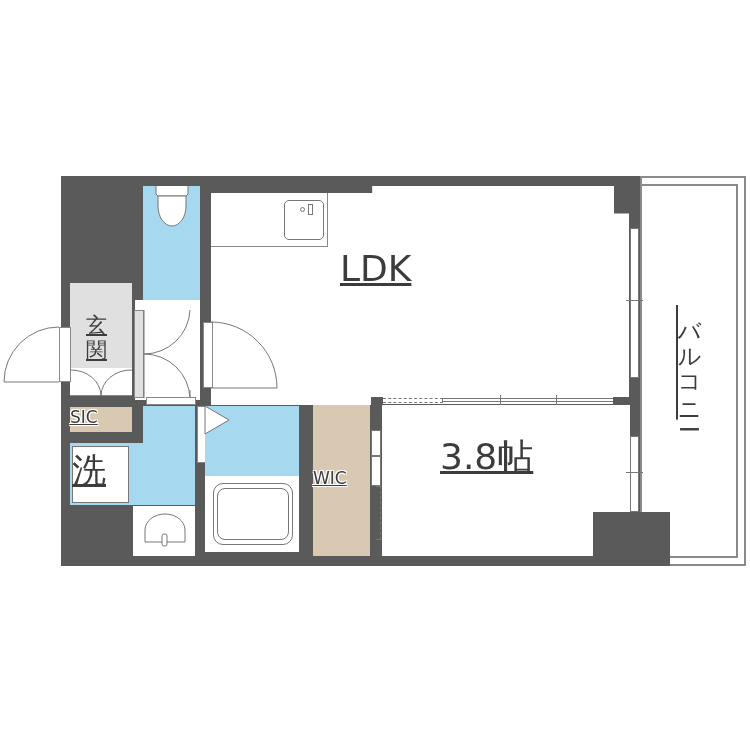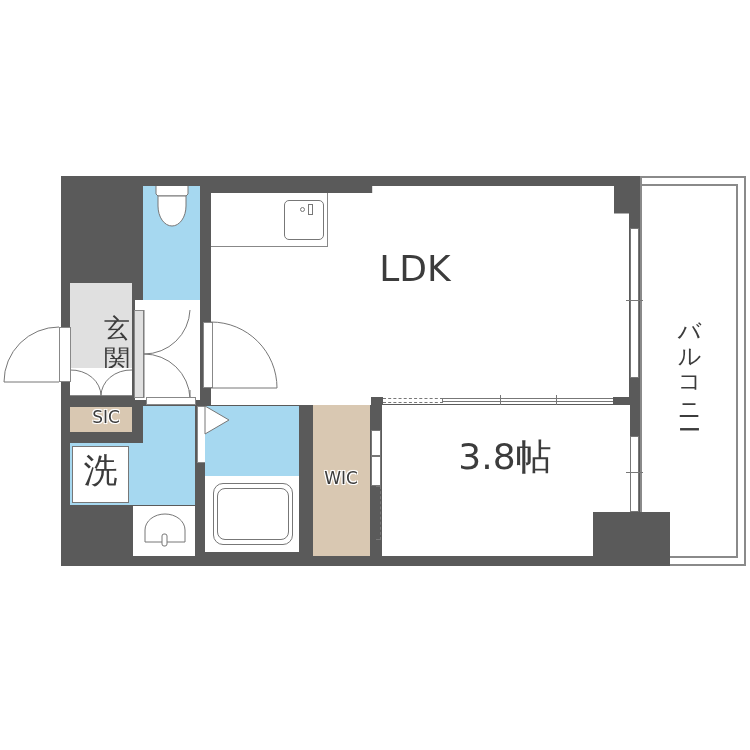--- a/index.html
+++ b/index.html
@@ -3,21 +3,21 @@
 <meta charset="utf-8">
 <style>
   html,body{margin:0;padding:0;background:#ffffff;}
   body{width:750px;height:750px;position:relative;overflow:hidden;font-family:"DejaVu Sans","Liberation Sans",sans-serif;}
   .abs{position:absolute;box-sizing:border-box;}
   .wall{background:#5a5a5a;}
   .blue{background:#a6d8f0;}
   .white{background:#ffffff;}
   .tan{background:#d9c8b2;}
   .grey{background:#e0e0e0;}
-  .lbl{color:#3c3c3c;text-align:center;position:absolute;line-height:1.05;}
+  .lbl{color:#3c3c3c;text-align:left;position:absolute;line-height:1.05;text-decoration:underline;}
   .outlined{color:#3c3c3c;text-shadow:-1px -1px 0 #fff,1px -1px 0 #fff,-1px 1px 0 #fff,1px 1px 0 #fff,0 0 2px #fff;}
   svg{position:absolute;overflow:visible;}
 </style>
 </head>
 <body>
 
 <div class="abs" style="left:640px;top:176px;width:106px;height:390px;border:2px solid #8a8a8a;"></div>
 <div class="abs" style="left:640px;top:184px;width:98px;height:374px;border:2px solid #8a8a8a;border-left:none;"></div>
 
 <div class="abs wall" style="left:61px;top:176px;width:579px;height:390px;"></div>
@@ -74,21 +74,21 @@
 <div class="abs grey" style="left:134px;top:310px;width:10px;height:88px;border:1px solid #888;"></div>
 <svg style="left:144px;top:310px;" width="50" height="90">
   <path d="M46 0 A46 46 0 0 1 0 44" fill="none" stroke="#777" stroke-width="1"></path>
   <path d="M0 44 A46 46 0 0 1 46 88" fill="none" stroke="#777" stroke-width="1"></path>
   <line x1="0" y1="0" x2="0" y2="88" stroke="#777"></line>
   <line x1="46" y1="88" x2="46" y2="80" stroke="#777"></line>
 </svg>
 <div class="abs white" style="left:146px;top:397px;width:50px;height:8px;border:1px solid #888;"></div>
 
 <div class="abs grey" style="left:70px;top:283px;width:62px;height:92px;"></div>
-<div class="lbl" style="left:104px;top:313px;width:26px;font-size:26px;line-height:1.2;white-space:normal;word-break:break-all;">玄関</div>
+<div class="lbl" style="left:86px;top:313px;width:26px;font-size:21px;line-height:1.2;white-space:normal;word-break:break-all;">玄関</div>
 <div class="abs white" style="left:70px;top:368px;width:62px;height:28px;border-bottom:1px solid #888;"></div>
 <svg style="left:70px;top:368px;" width="62" height="30">
   <path d="M0 2 A30 26 0 0 1 31 28" fill="none" stroke="#777"></path>
   <path d="M62 2 A30 26 0 0 0 31 28" fill="none" stroke="#777"></path>
 </svg>
 <div class="abs white" style="left:59px;top:327px;width:12px;height:55px;border:1px solid #888;"></div>
 <svg style="left:4px;top:327px;" width="58" height="58">
   <path d="M55 0 A55 55 0 0 0 0 55 L55 55" fill="none" stroke="#777" stroke-width="1"></path>
 </svg>
 

